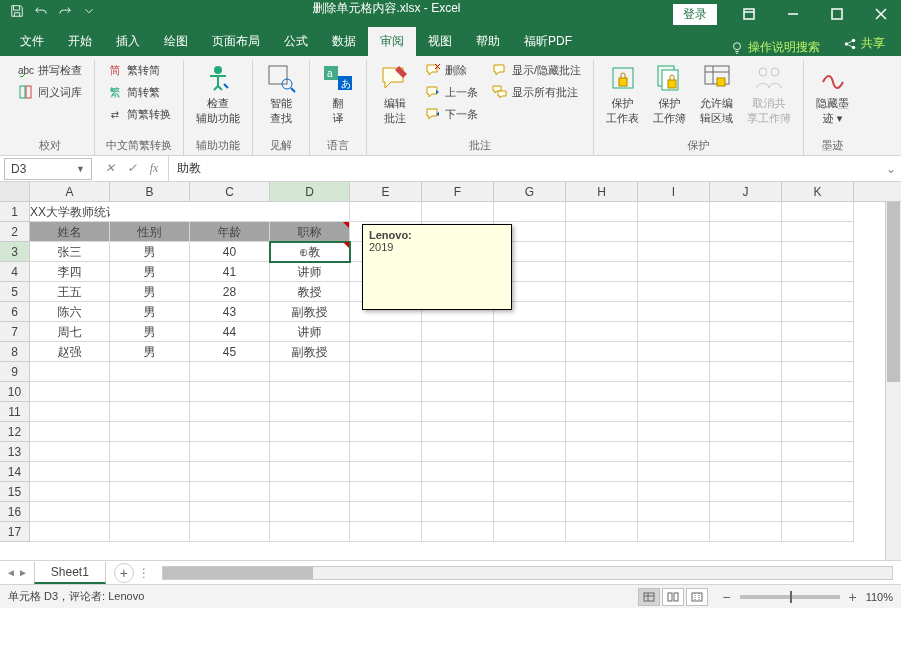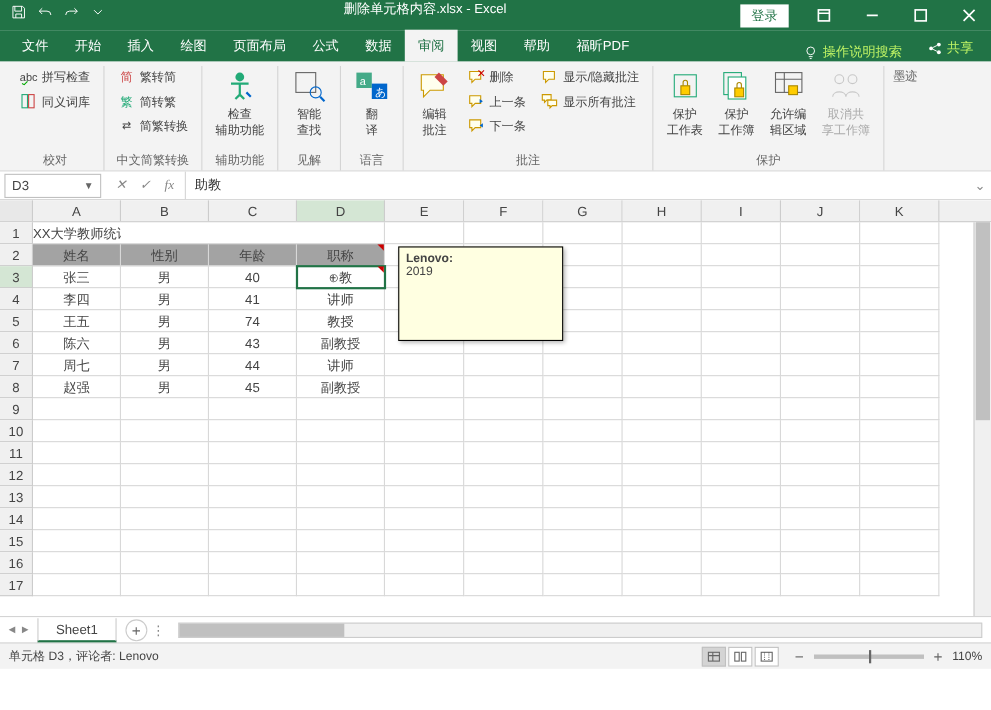--- a/index.html
+++ b/index.html
@@ -399,20 +399,31 @@
             </svg>
           </span>
           <span style="white-space:pre-line;text-align:center">取消共
 享工作簿</span>
         </div>
     </div>
     <div class="group-label">保护</div>
   </div>
 
   <div class="group">
+    <div class="group-body">
+      <div class="rbtn">
+          <span class="icn">
+            <svg viewBox="0 0 32 32">
+              <path d="M6 20c4-8 8-8 10 0s6 8 10 0" fill="none" stroke="#c44" stroke-width="2"></path>
+            </svg>
+          </span>
+          <span style="white-space:pre-line;text-align:center">隐藏墨
+迹 ▾</span>
+        </div>
+    </div>
     <div class="group-label">墨迹</div>
   </div>
 </div>
 
 <div class="formula-bar">
   <div class="name-box">
       <span>D3</span>
       <span class="dd">▼</span>
     </div>
   <div class="fb-btns">
@@ -493,21 +504,21 @@
         <div class="cell w-G"></div>
         <div class="cell w-H"></div>
         <div class="cell w-I"></div>
         <div class="cell w-J"></div>
         <div class="cell w-K"></div>
       </div>
       <div class="row">
         <div class="row-h">5</div>
         <div class="cell w-A">王五</div>
         <div class="cell w-B">男</div>
-        <div class="cell w-C">74</div>
+        <div class="cell w-C">28</div>
         <div class="cell w-D">教授</div>
         <div class="cell w-E"></div>
         <div class="cell w-F"></div>
         <div class="cell w-G"></div>
         <div class="cell w-H"></div>
         <div class="cell w-I"></div>
         <div class="cell w-J"></div>
         <div class="cell w-K"></div>
       </div>
       <div class="row">

